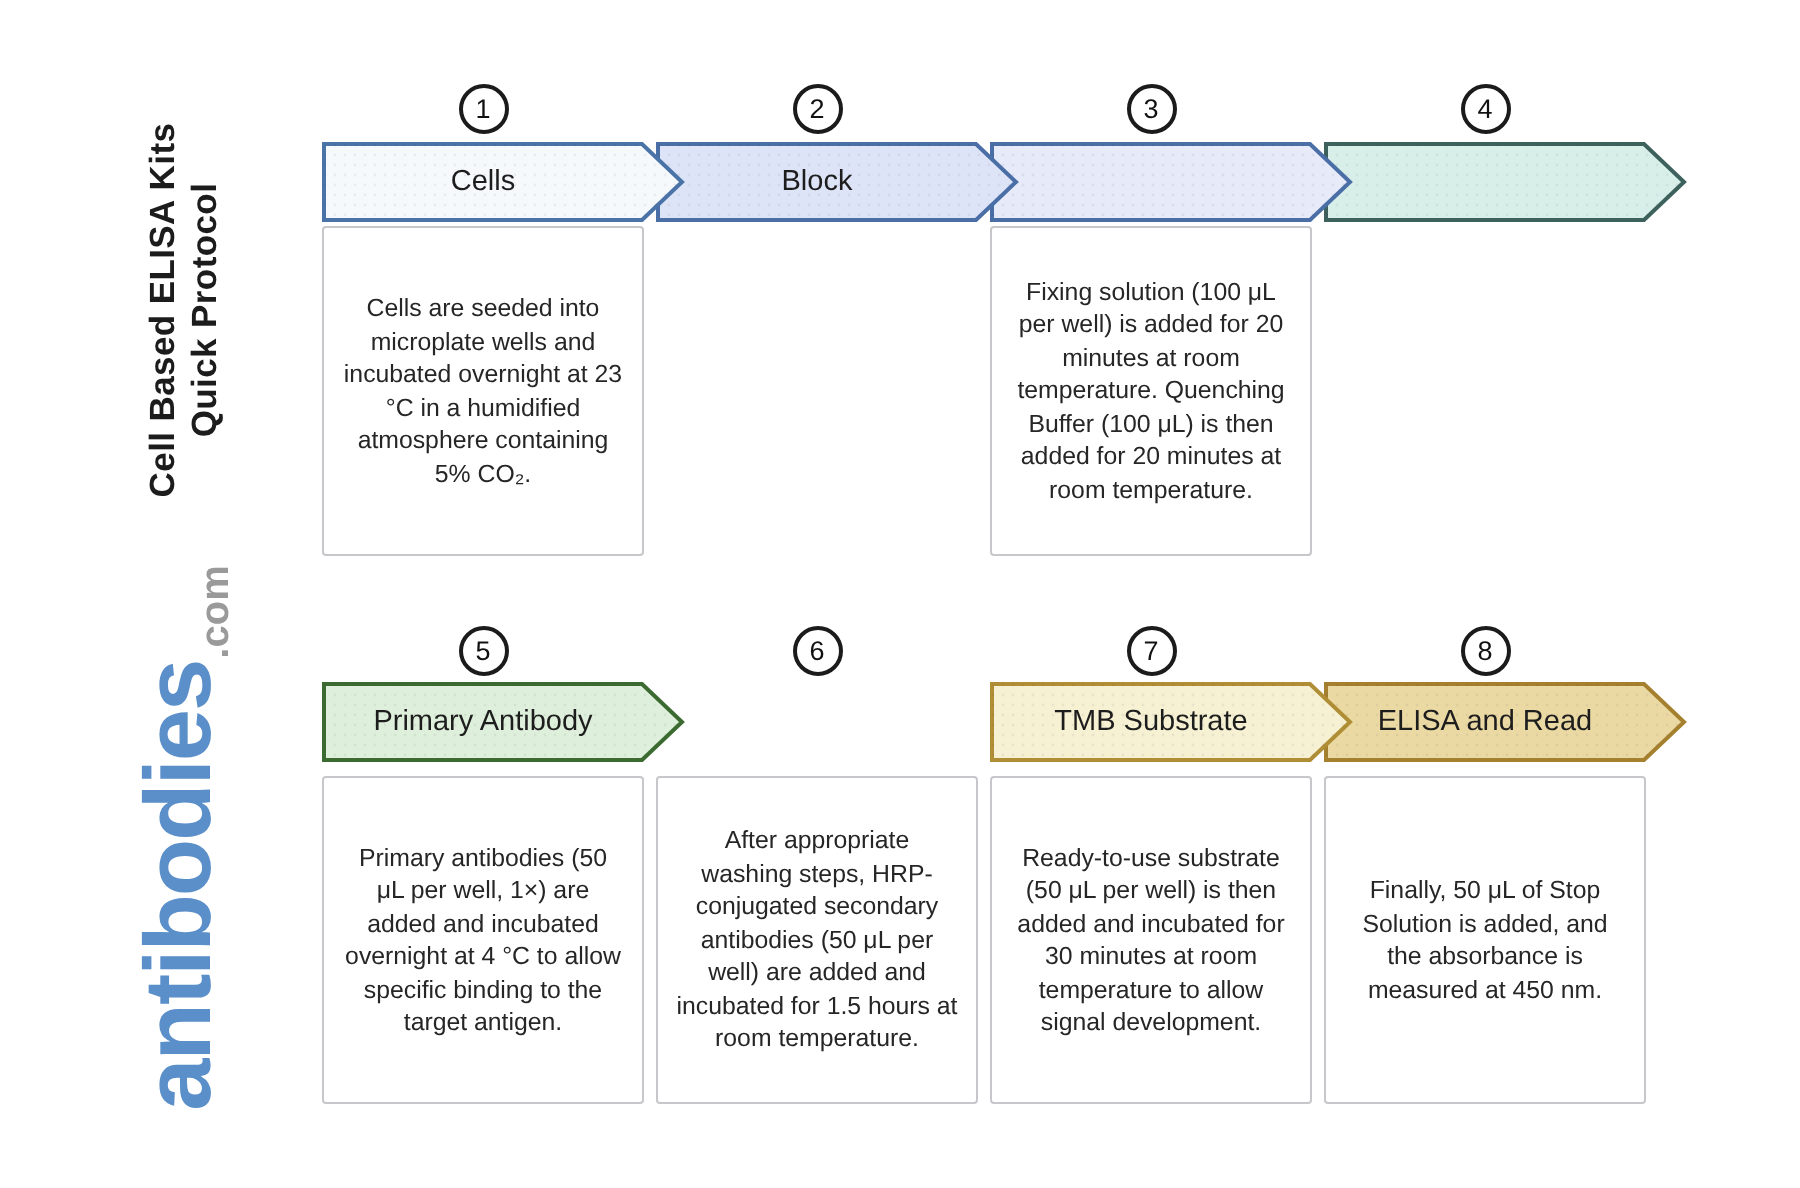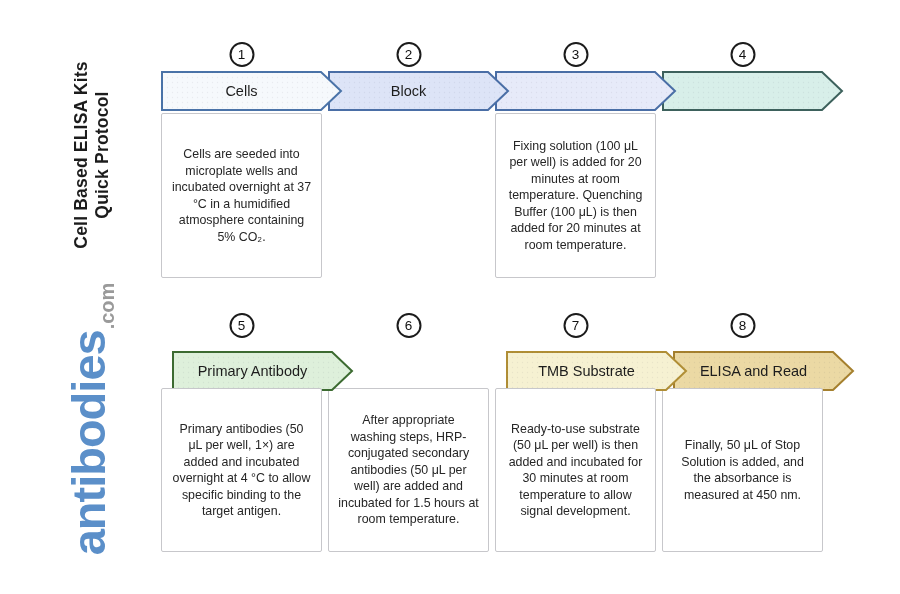--- a/index.html
+++ b/index.html
@@ -37,21 +37,21 @@
 
   .badge {
     position:absolute; top:0; left:50%; transform:translateX(-50%);
     width:25px; height:25px; box-sizing:border-box;
     border:2px solid #1b1b1b; border-radius:50%; background:#fff;
     display:flex; align-items:center; justify-content:center;
     font-size:13.5px; color:#111;
   }
 
   .header { position:absolute; top:29px; left:0; width:181px; height:44px; }
-  .r2 .header { top:38px;margin-left:11px; }
+  .r2 .header { top:28px; }
   .hsvg { position:absolute; top:0; left:0; overflow:visible; display:block; }
   .hlabel {
     position:absolute; top:0; left:0; width:161px; height:40px;
     display:flex; align-items:center; justify-content:center;
     font-size:14.5px; color:#1d1d1d;
   }
 
   .desc {
     position:absolute; left:0; top:71px; width:161px; height:165px;
     box-sizing:border-box; background:#fff;
@@ -88,21 +88,21 @@
   <div class="step r1 c1">
     <div class="badge">1</div>
     <div class="header">
       <svg class="hsvg" width="181" height="40" viewBox="0 0 181 40">
         <polygon class="arrow-fill" points="1,1 160,1 180,20 160,39 1,39" fill="#f6f9fc" stroke="#4a73a8" stroke-width="2"></polygon>
         <polygon points="1,1 160,1 180,20 160,39 1,39" fill="url(#dotpat)" stroke="none"></polygon>
       </svg>
       <div class="hlabel">Cells</div>
     </div>
     <div class="desc">
-        <span>Cells are seeded into microplate wells and incubated overnight at 37 °C in a humidified atmosphere containing 5% CO₂.</span>
+        <span>Cells are seeded into microplate wells and incubated overnight at 23 °C in a humidified atmosphere containing 5% CO₂.</span>
       </div>
   </div>
 
   <div class="step r1 c2">
     <div class="badge">2</div>
     <div class="header">
       <svg class="hsvg" width="181" height="40" viewBox="0 0 181 40">
         <polygon class="arrow-fill" points="1,1 160,1 180,20 160,39 1,39" fill="#dde4f7" stroke="#4a6ea6" stroke-width="2"></polygon>
         <polygon points="1,1 160,1 180,20 160,39 1,39" fill="url(#dotpat)" stroke="none"></polygon>
       </svg>

